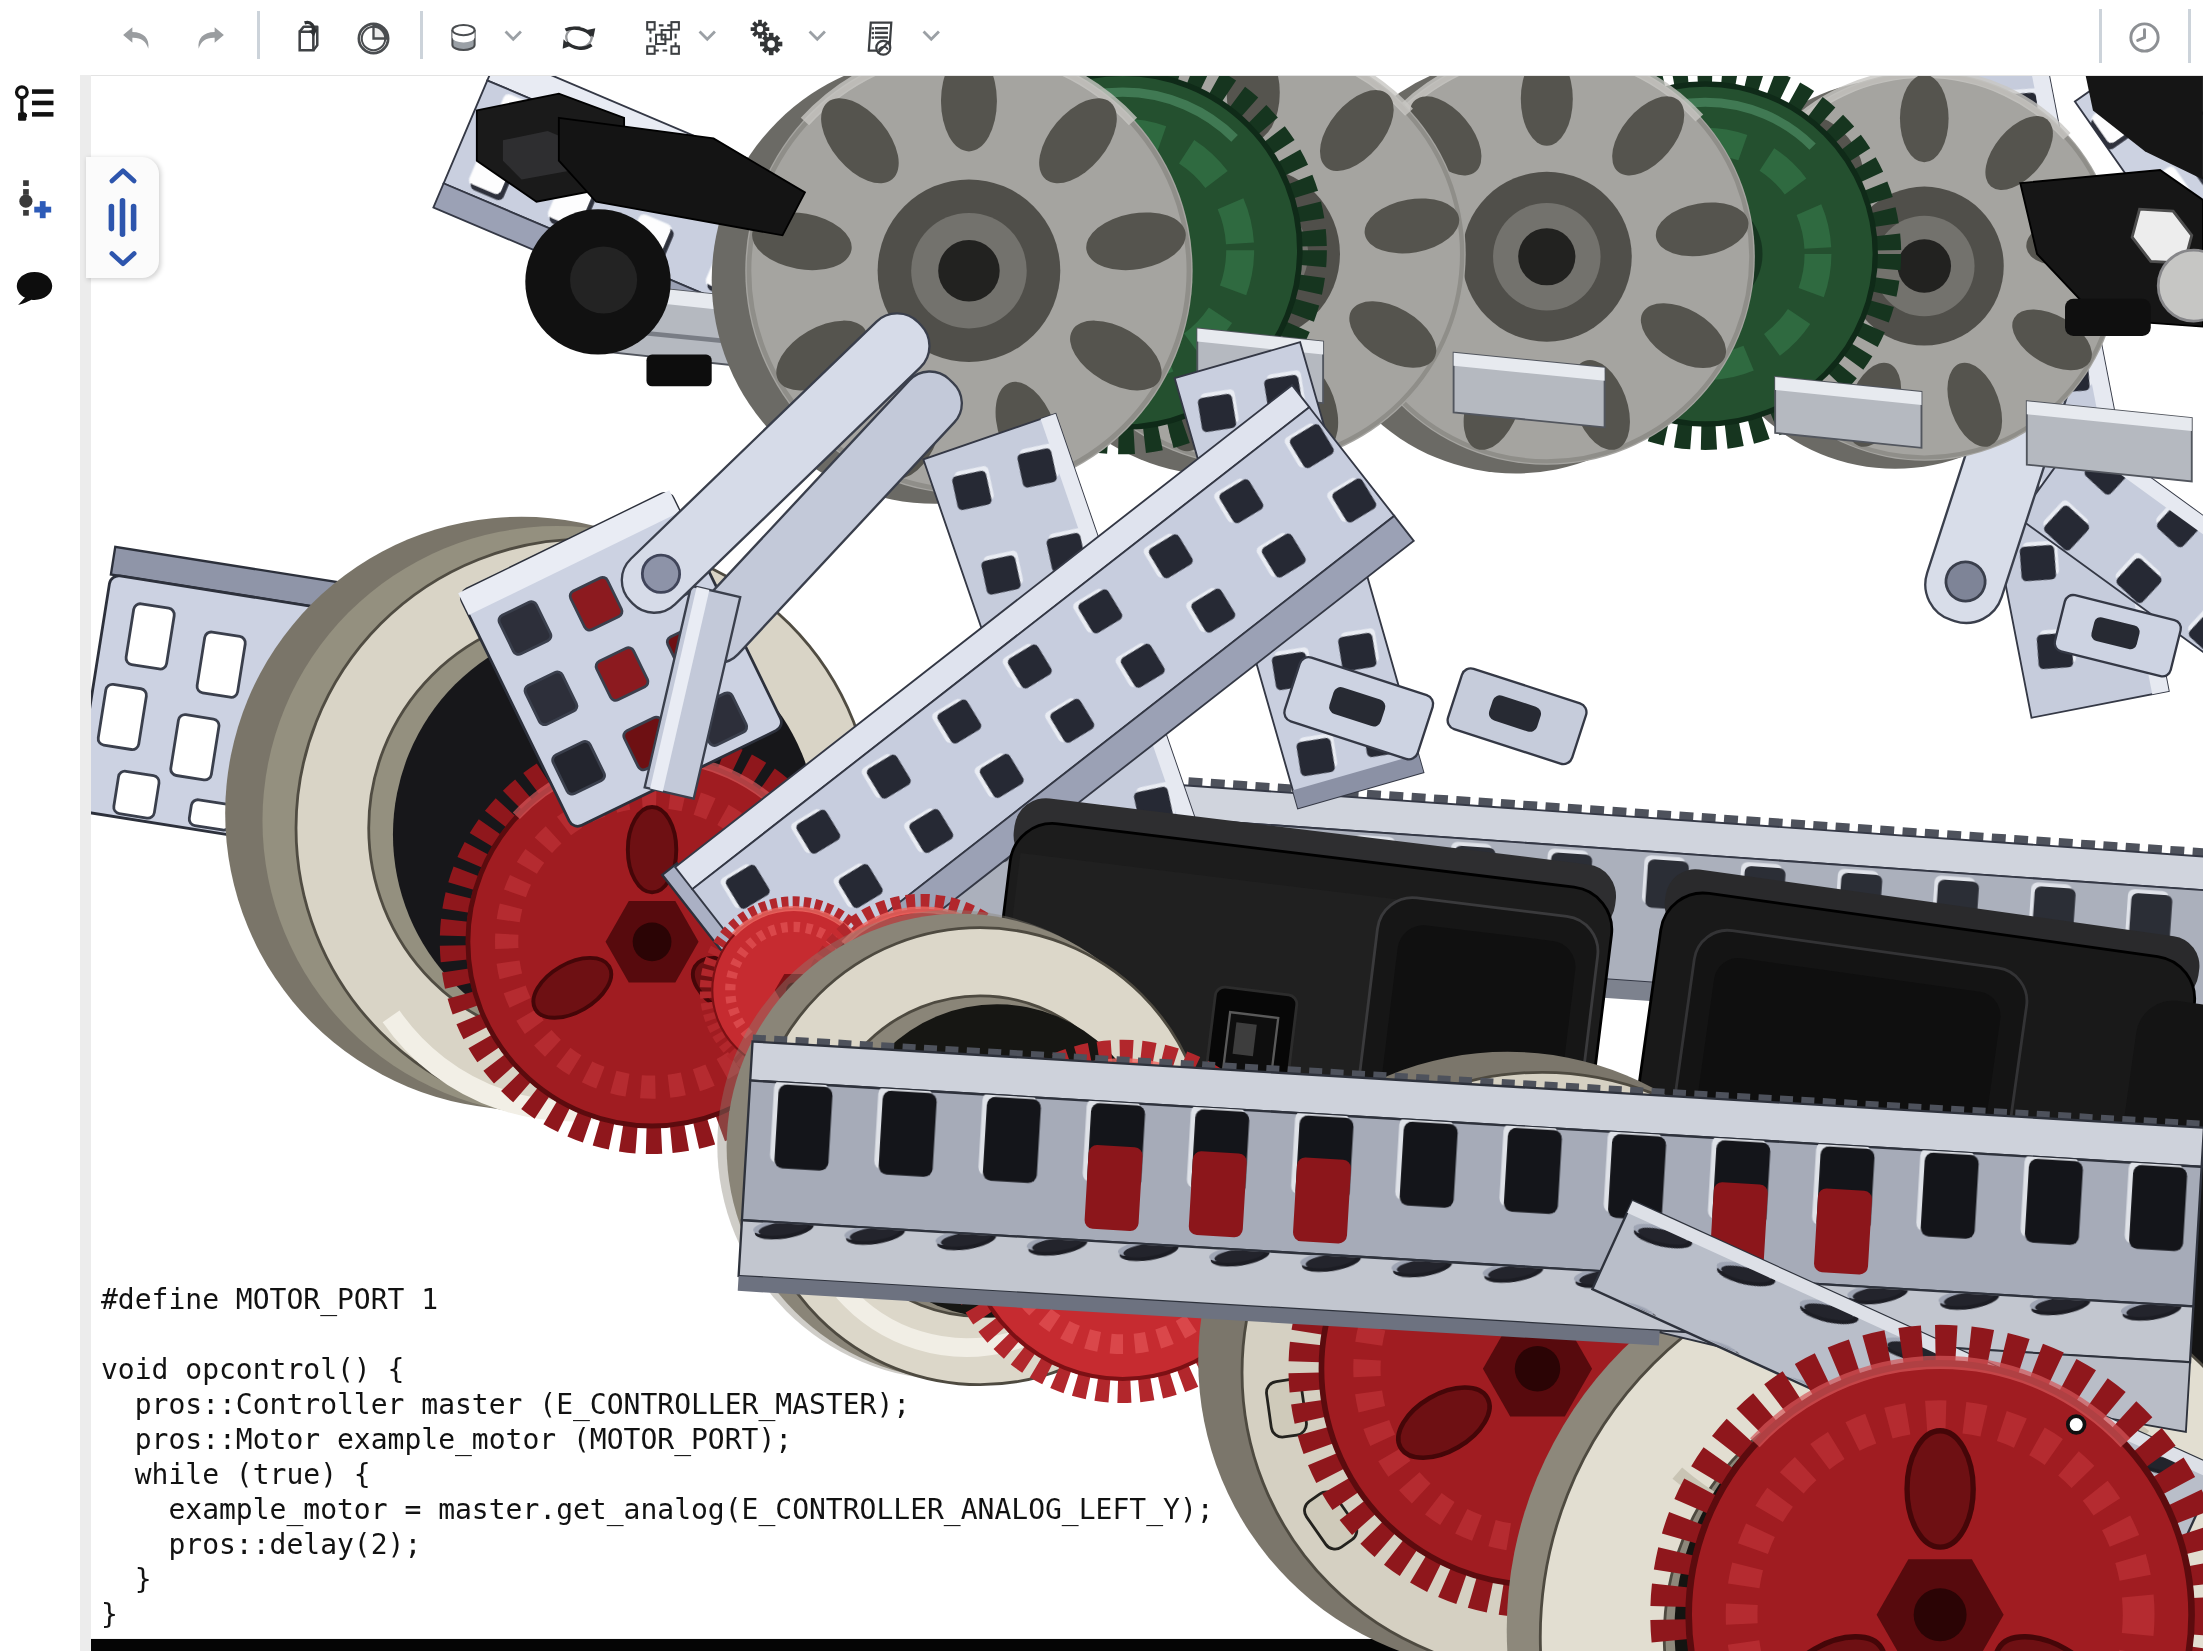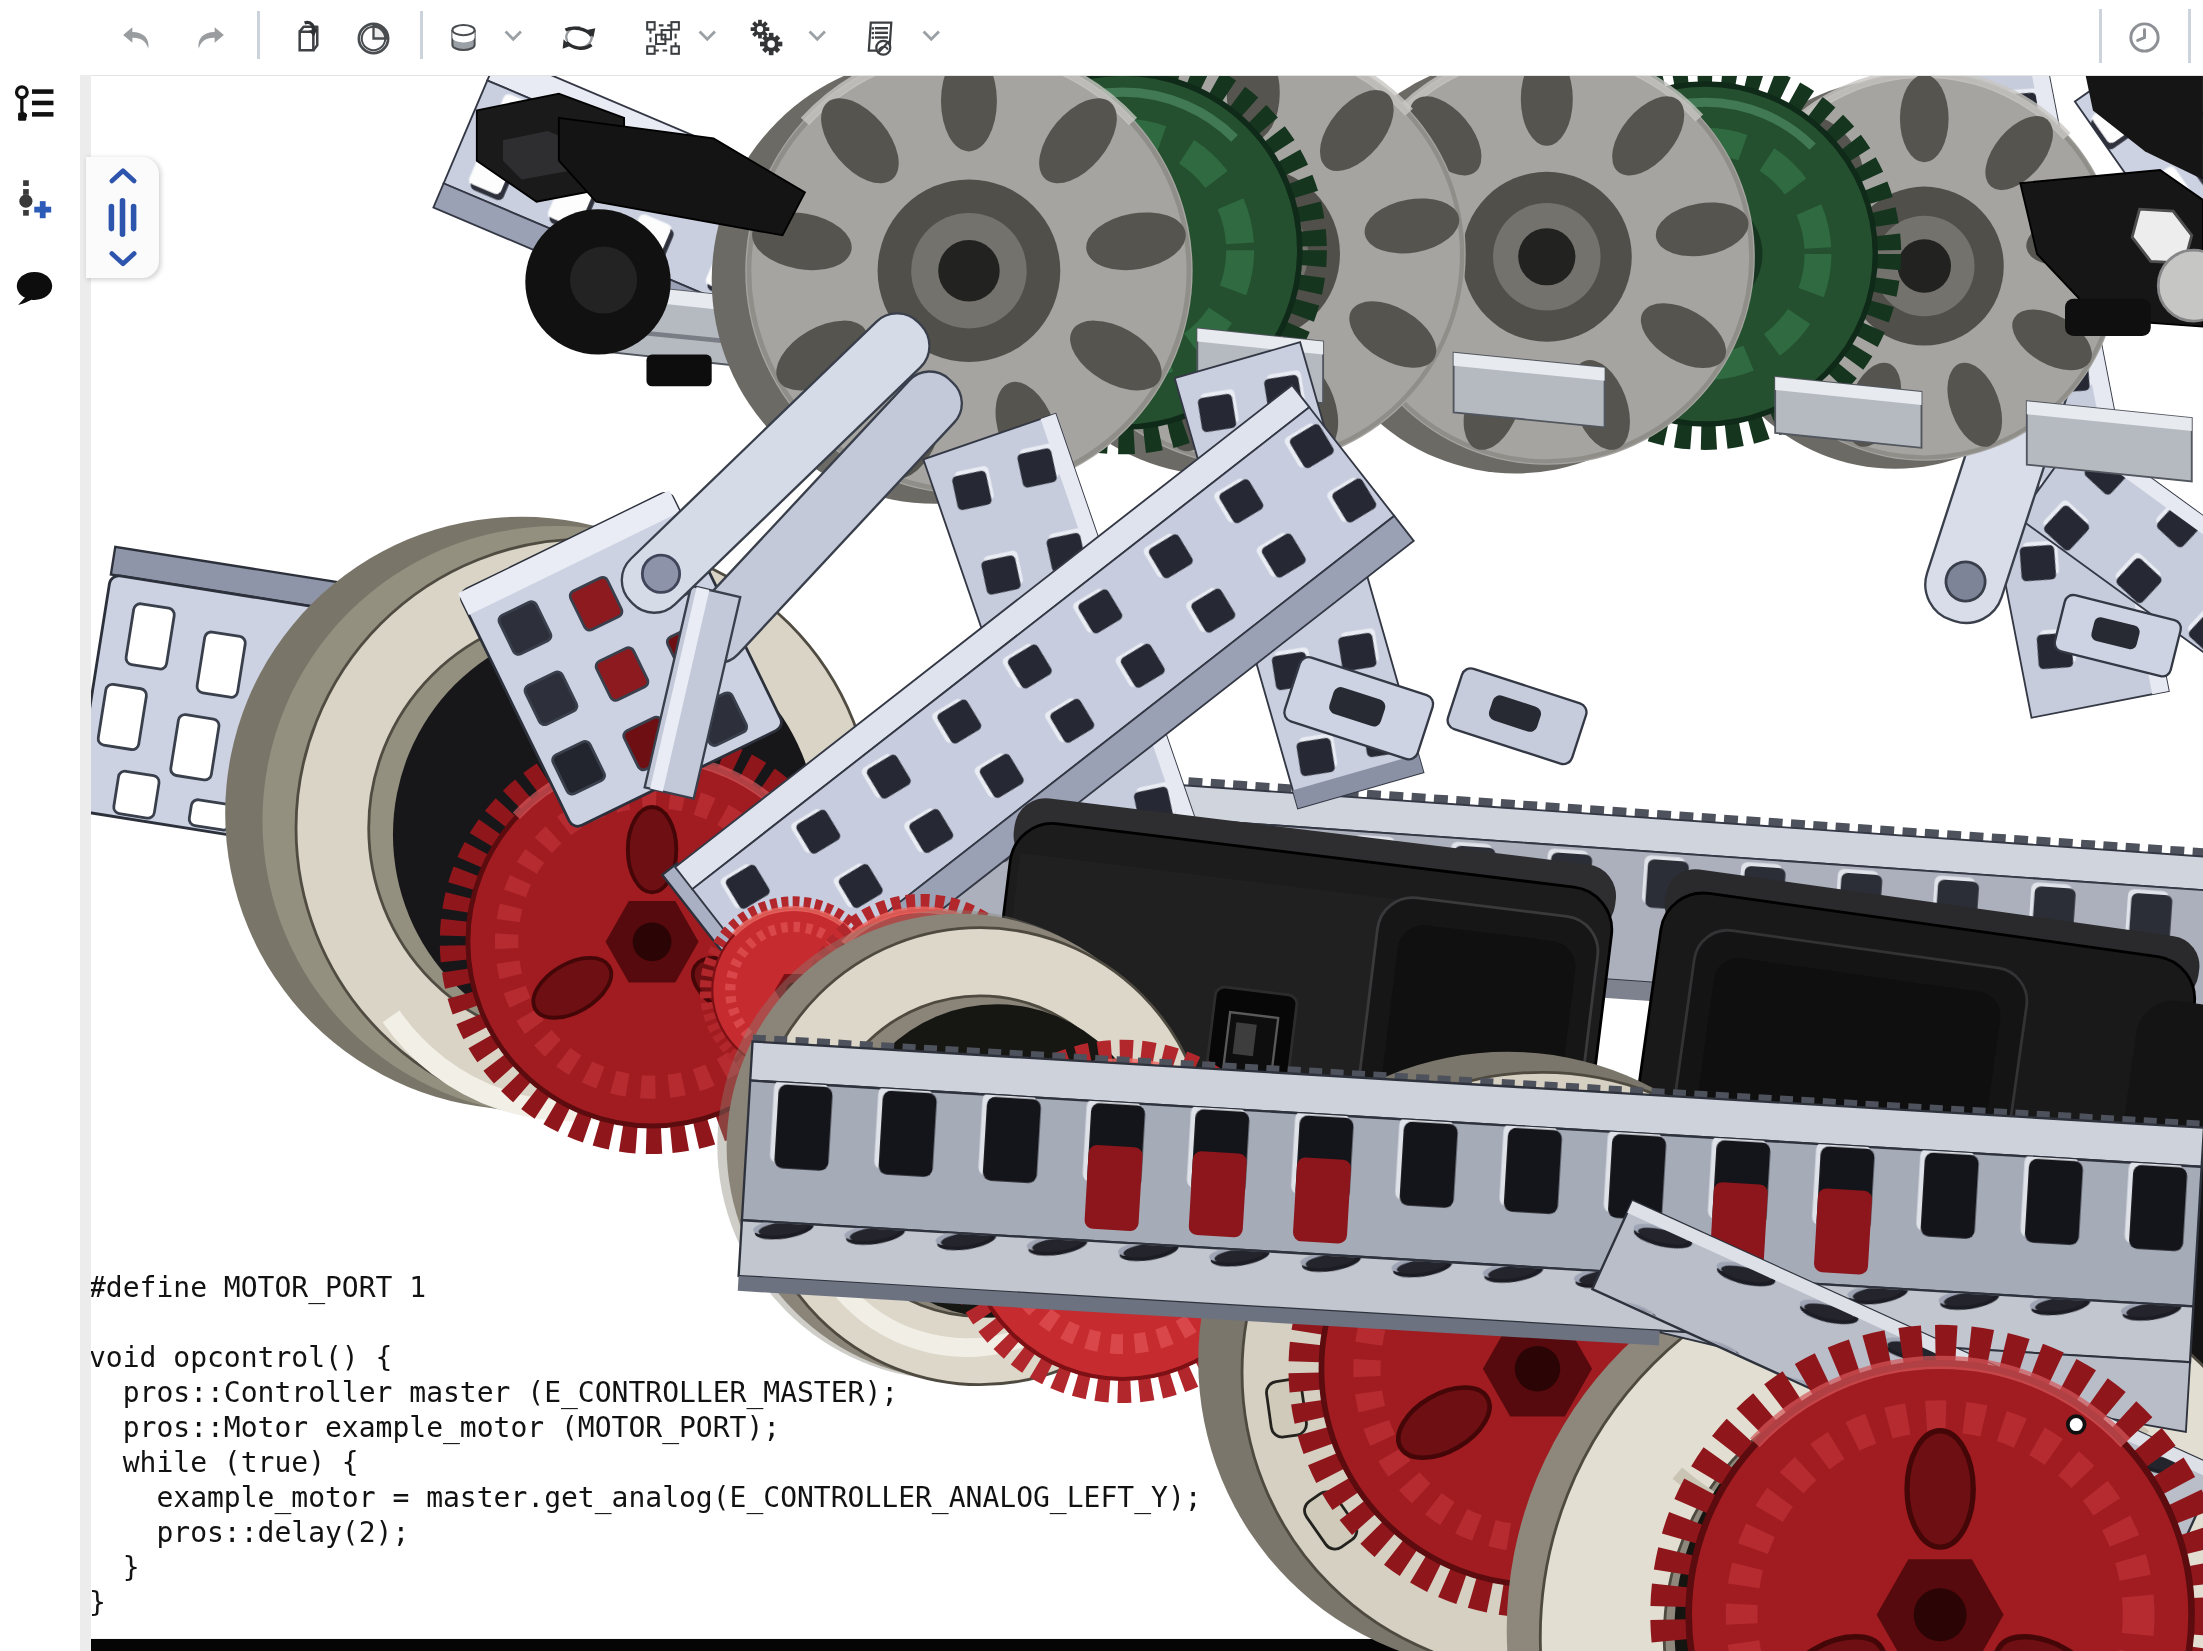--- a/index.html
+++ b/index.html
@@ -14,21 +14,21 @@
   .sideicon{position:absolute;left:13px;width:43px;height:43px;cursor:pointer;}
   .edgestrip{position:absolute;left:80px;top:0;width:11.2px;height:1652px;background:#ececec;z-index:29;}
   .canvas-divider{position:absolute;left:91px;top:74px;width:2112px;height:1.9px;background:#e3e3e3;z-index:28;}
   .scene{position:absolute;left:90px;top:75px;z-index:10;}
   
   .handle{position:absolute;left:86px;top:157px;width:73px;height:121px;background:#fbfbfb;
           border-radius:0 17px 17px 0;box-shadow:1.9px 1.9px 5.6px rgba(0,0,0,.18);z-index:32;
           display:flex;flex-direction:column;align-items:center;justify-content:space-between;padding:9.3px 0;box-sizing:border-box;}
   .handle svg{display:block;cursor:pointer;}
   
-  pre.code{position:absolute;left:89px;top:1270px;margin:0;z-index:20;
+  pre.code{position:absolute;left:89px;top:1270px;margin:12px;z-index:20;
      font-family:"DejaVu Sans Mono",monospace;font-size:28px;line-height:35px;color:#121212;
      background:transparent;white-space:pre;}
 </style>
 </head>
 <body>
 
 <div class="toolbar">
   <span class="tbtn" style="left:115px">
     <svg width="37" height="37" viewBox="0 0 36 36">
       <path d="M13 8 L4 15.5 L13 23 V18.3 C21 18 26.5 21.5 28.5 29 C30 19 24 12.8 13 12.7 Z" fill="#9a9da0"></path>

